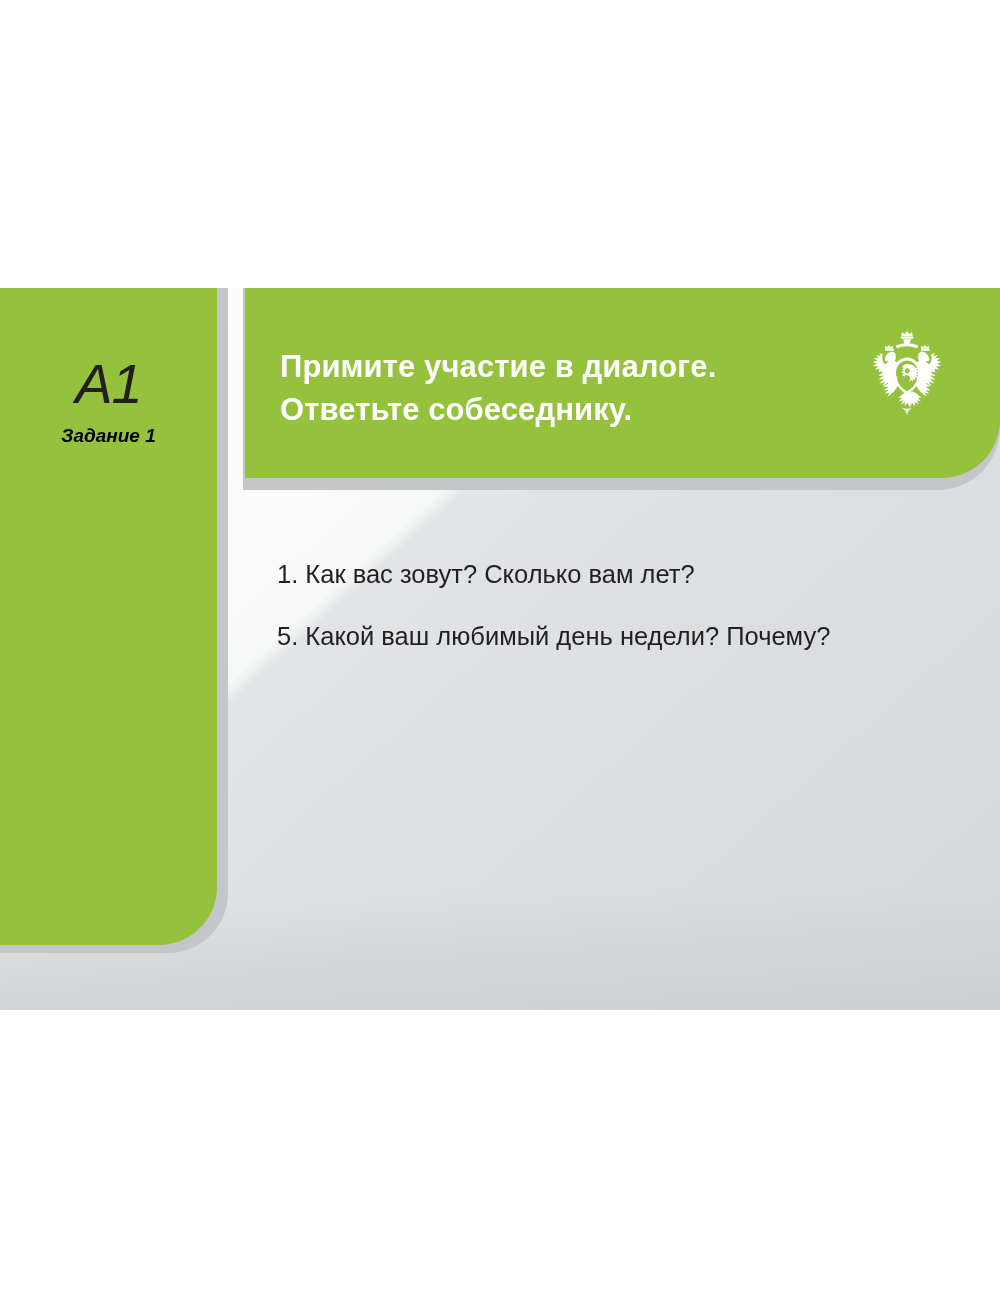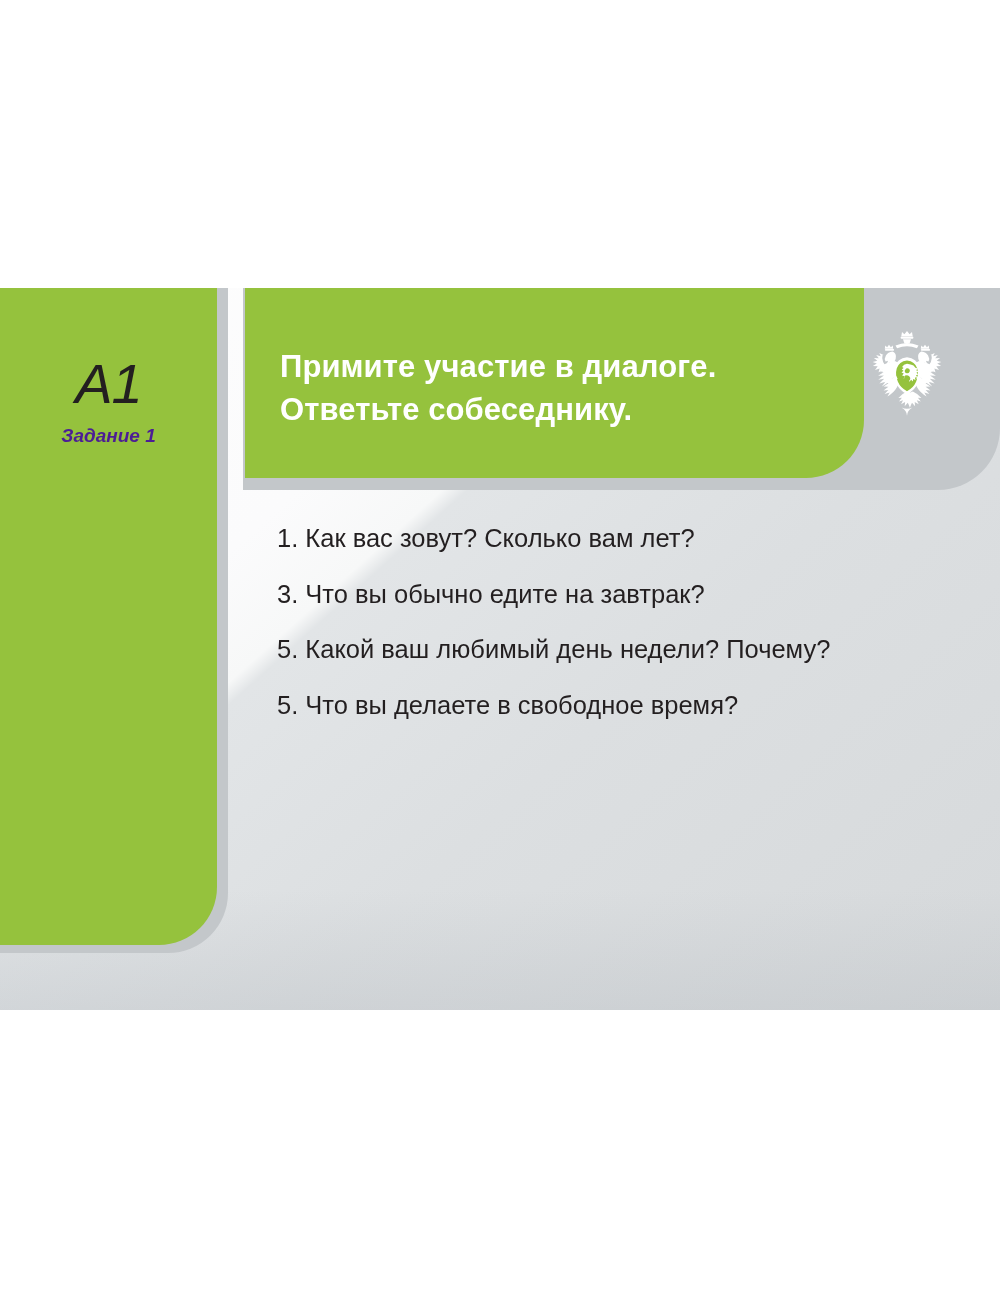--- a/index.html
+++ b/index.html
@@ -107,38 +107,38 @@
     font-weight: 400;
     line-height: 1;
     letter-spacing: -1px;
     color: #231f20;
   }
   .rail-task {
     margin-top: 14px;
     font-size: 19px;
     font-weight: 700;
     line-height: 1;
-    color: #4c1d95;
+    color: #000000;
   }
 
   
   .header-shadow {
     position: absolute;
     left: 243px;
     top: 0;
     width: 757px;
     height: 202px;
     background: #c3c7ca;
     border-bottom-right-radius: 62px;
   }
   .header {
     position: absolute;
     left: 245px;
     top: 0;
-    width: 619px;
+    width: 755px;
     height: 190px;
     background: #95c23d;
     border-bottom-right-radius: 58px;
   }
   .header-title {
     position: absolute;
     left: 35px;
     top: 58px;
     width: 600px;
     color: #ffffff;
@@ -166,20 +166,21 @@
     top: 238px;
     width: 690px;
   }
   .q-item {
     font-size: 25.5px;
     font-weight: 400;
     color: #231f20;
     line-height: 1;
     margin-bottom: 30px;
     white-space: nowrap;
+    margin-top: 36px;
   }
   .q-item:last-child { margin-bottom: 0; }
 </style>
 </head>
 <body>
 
 <div class="page">
 
   <div class="card">
 
@@ -244,19 +245,17 @@
 
             <path d="M42 63.5 q-5.3 2.3 -8.6 6.6 l3.5-.3 -2.9 3.6 4-1.1 -1.9 4 4-2.3 -.4 4.2 3.1-3.4 q1.2 2.4 2.1 4.9 .9-2.5 2.1-4.9 l3.1 3.4 -.4-4.2 4 2.3 -1.9-4 4 1.1 -2.9-3.6 3.5 .3 q-3.3-4.3 -8.6-6.6 -2.4 1 -2.4 1 -2.4-1 -2.4-1z"></path>
             <path d="M36.6 79.5 q5.4 3.6 5.4 8.2 0-4.6 5.4-8.2 -2.7 1.3 -5.4 1.3 -2.7 0 -5.4-1.3z"></path>
           </g>
         </svg>
       </div>
     </div>
 
     <div class="questions">
       <div class="q-item">1. Как вас зовут? Сколько вам лет?</div>
-      <div class="q-item">3. Что вы обычно едите на завтрак?</div>
       <div class="q-item">5. Какой ваш любимый день недели? Почему?</div>
-      <div class="q-item">5. Что вы делаете в свободное время?</div>
     </div>
 
   </div>
 </div>
 
 </body></html>

